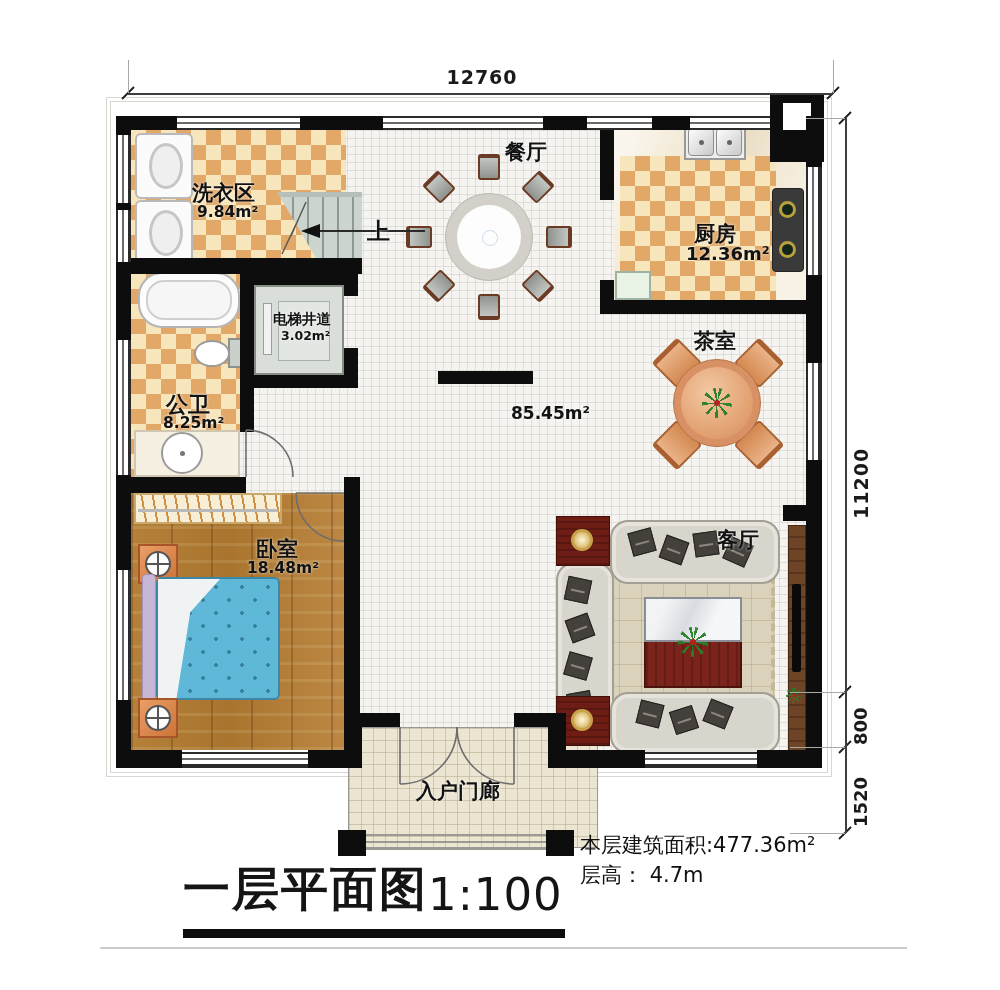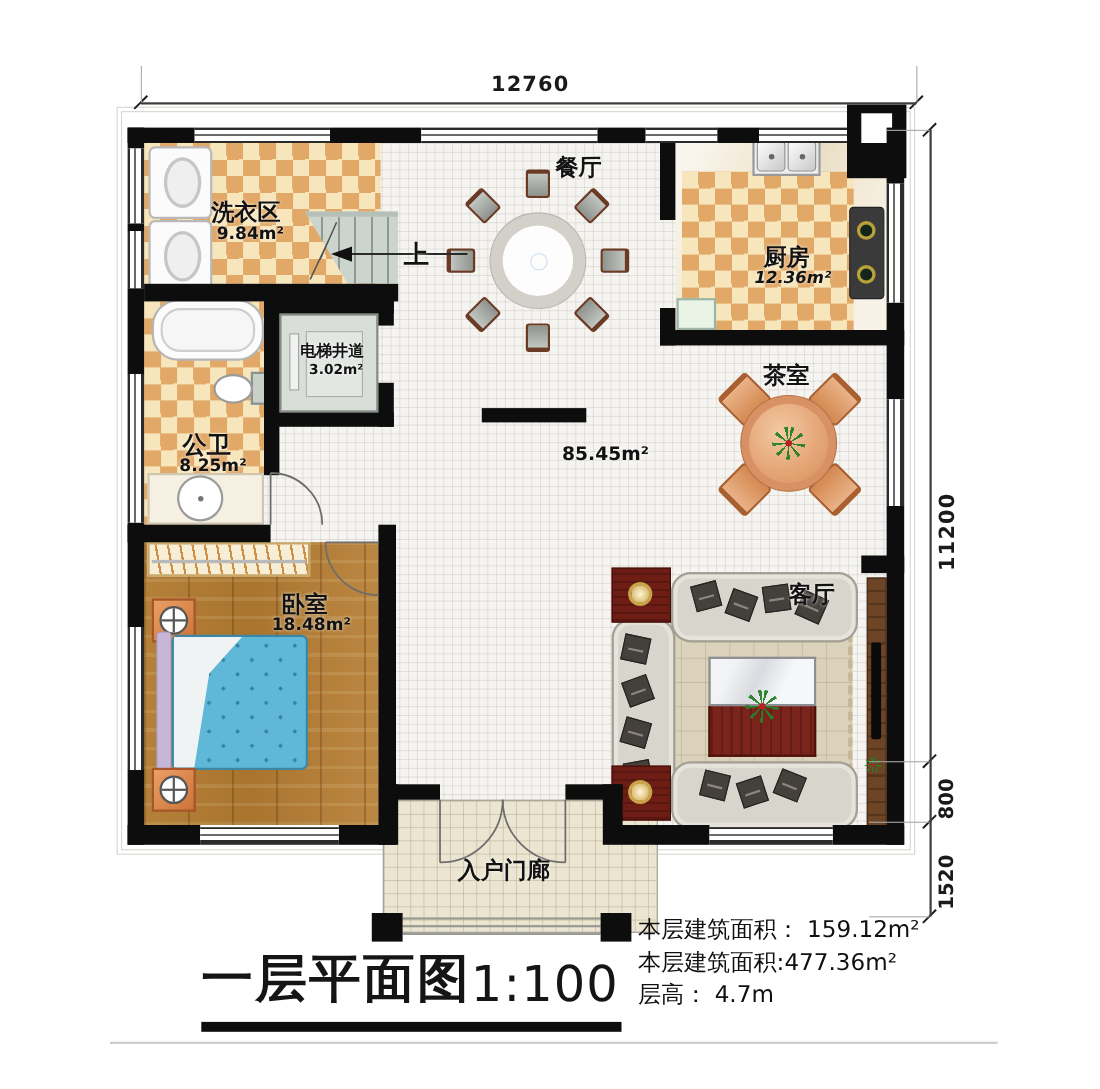--- a/index.html
+++ b/index.html
@@ -284,33 +284,32 @@
 
   <div class="rlabel" style="left:192px;top:179px;font-size:21px;">洗衣区</div>
   <div class="rlabel" style="left:197px;top:203px;font-size:15.5px;">9.84m²</div>
   <div class="rlabel" style="left:367px;top:216px;font-size:23px;">上</div>
   <div class="rlabel" style="left:273px;top:310px;font-size:14.5px;">电梯井道</div>
   <div class="rlabel" style="left:281px;top:328px;font-size:12.5px;">3.02m²</div>
   <div class="rlabel" style="left:166px;top:390px;font-size:22px;">公卫</div>
   <div class="rlabel" style="left:163px;top:414px;font-size:15.5px;">8.25m²</div>
   <div class="rlabel" style="left:505px;top:138px;font-size:21px;">餐厅</div>
   <div class="rlabel" style="left:694px;top:220px;font-size:21px;">厨房</div>
-  <div class="rlabel" style="left:686px;top:243px;font-size:15px;font-style:italic;">12.36m²</div>
+  <div class="rlabel" style="left:686px;top:243px;font-size:18px;">12.36m²</div>
   <div class="rlabel" style="left:694px;top:327px;font-size:21px;">茶室</div>
   <div class="rlabel" style="left:511px;top:403px;font-size:17px;">85.45m²</div>
   <div class="rlabel" style="left:256px;top:535px;font-size:21px;">卧室</div>
   <div class="rlabel" style="left:247px;top:559px;font-size:15.5px;">18.48m²</div>
   <div class="rlabel" style="left:717px;top:526px;font-size:21px;">客厅</div>
   <div class="rlabel" style="left:416px;top:777px;font-size:21px;">入户门廊</div>
 
   <div class="ftitle">
     <span class="ft1">一层平面图</span>
     <span class="ft2">1:100</span>
   </div>
   <div class="frule"></div>
   <div class="fgray"></div>
   <div class="finfo">
-    <div>本层建筑面积： 159.12m²</div>
     <div>本层建筑面积:477.36m²</div>
     <div>层高： 4.7m</div>
   </div>
 
 </div>
 
 </body></html>

